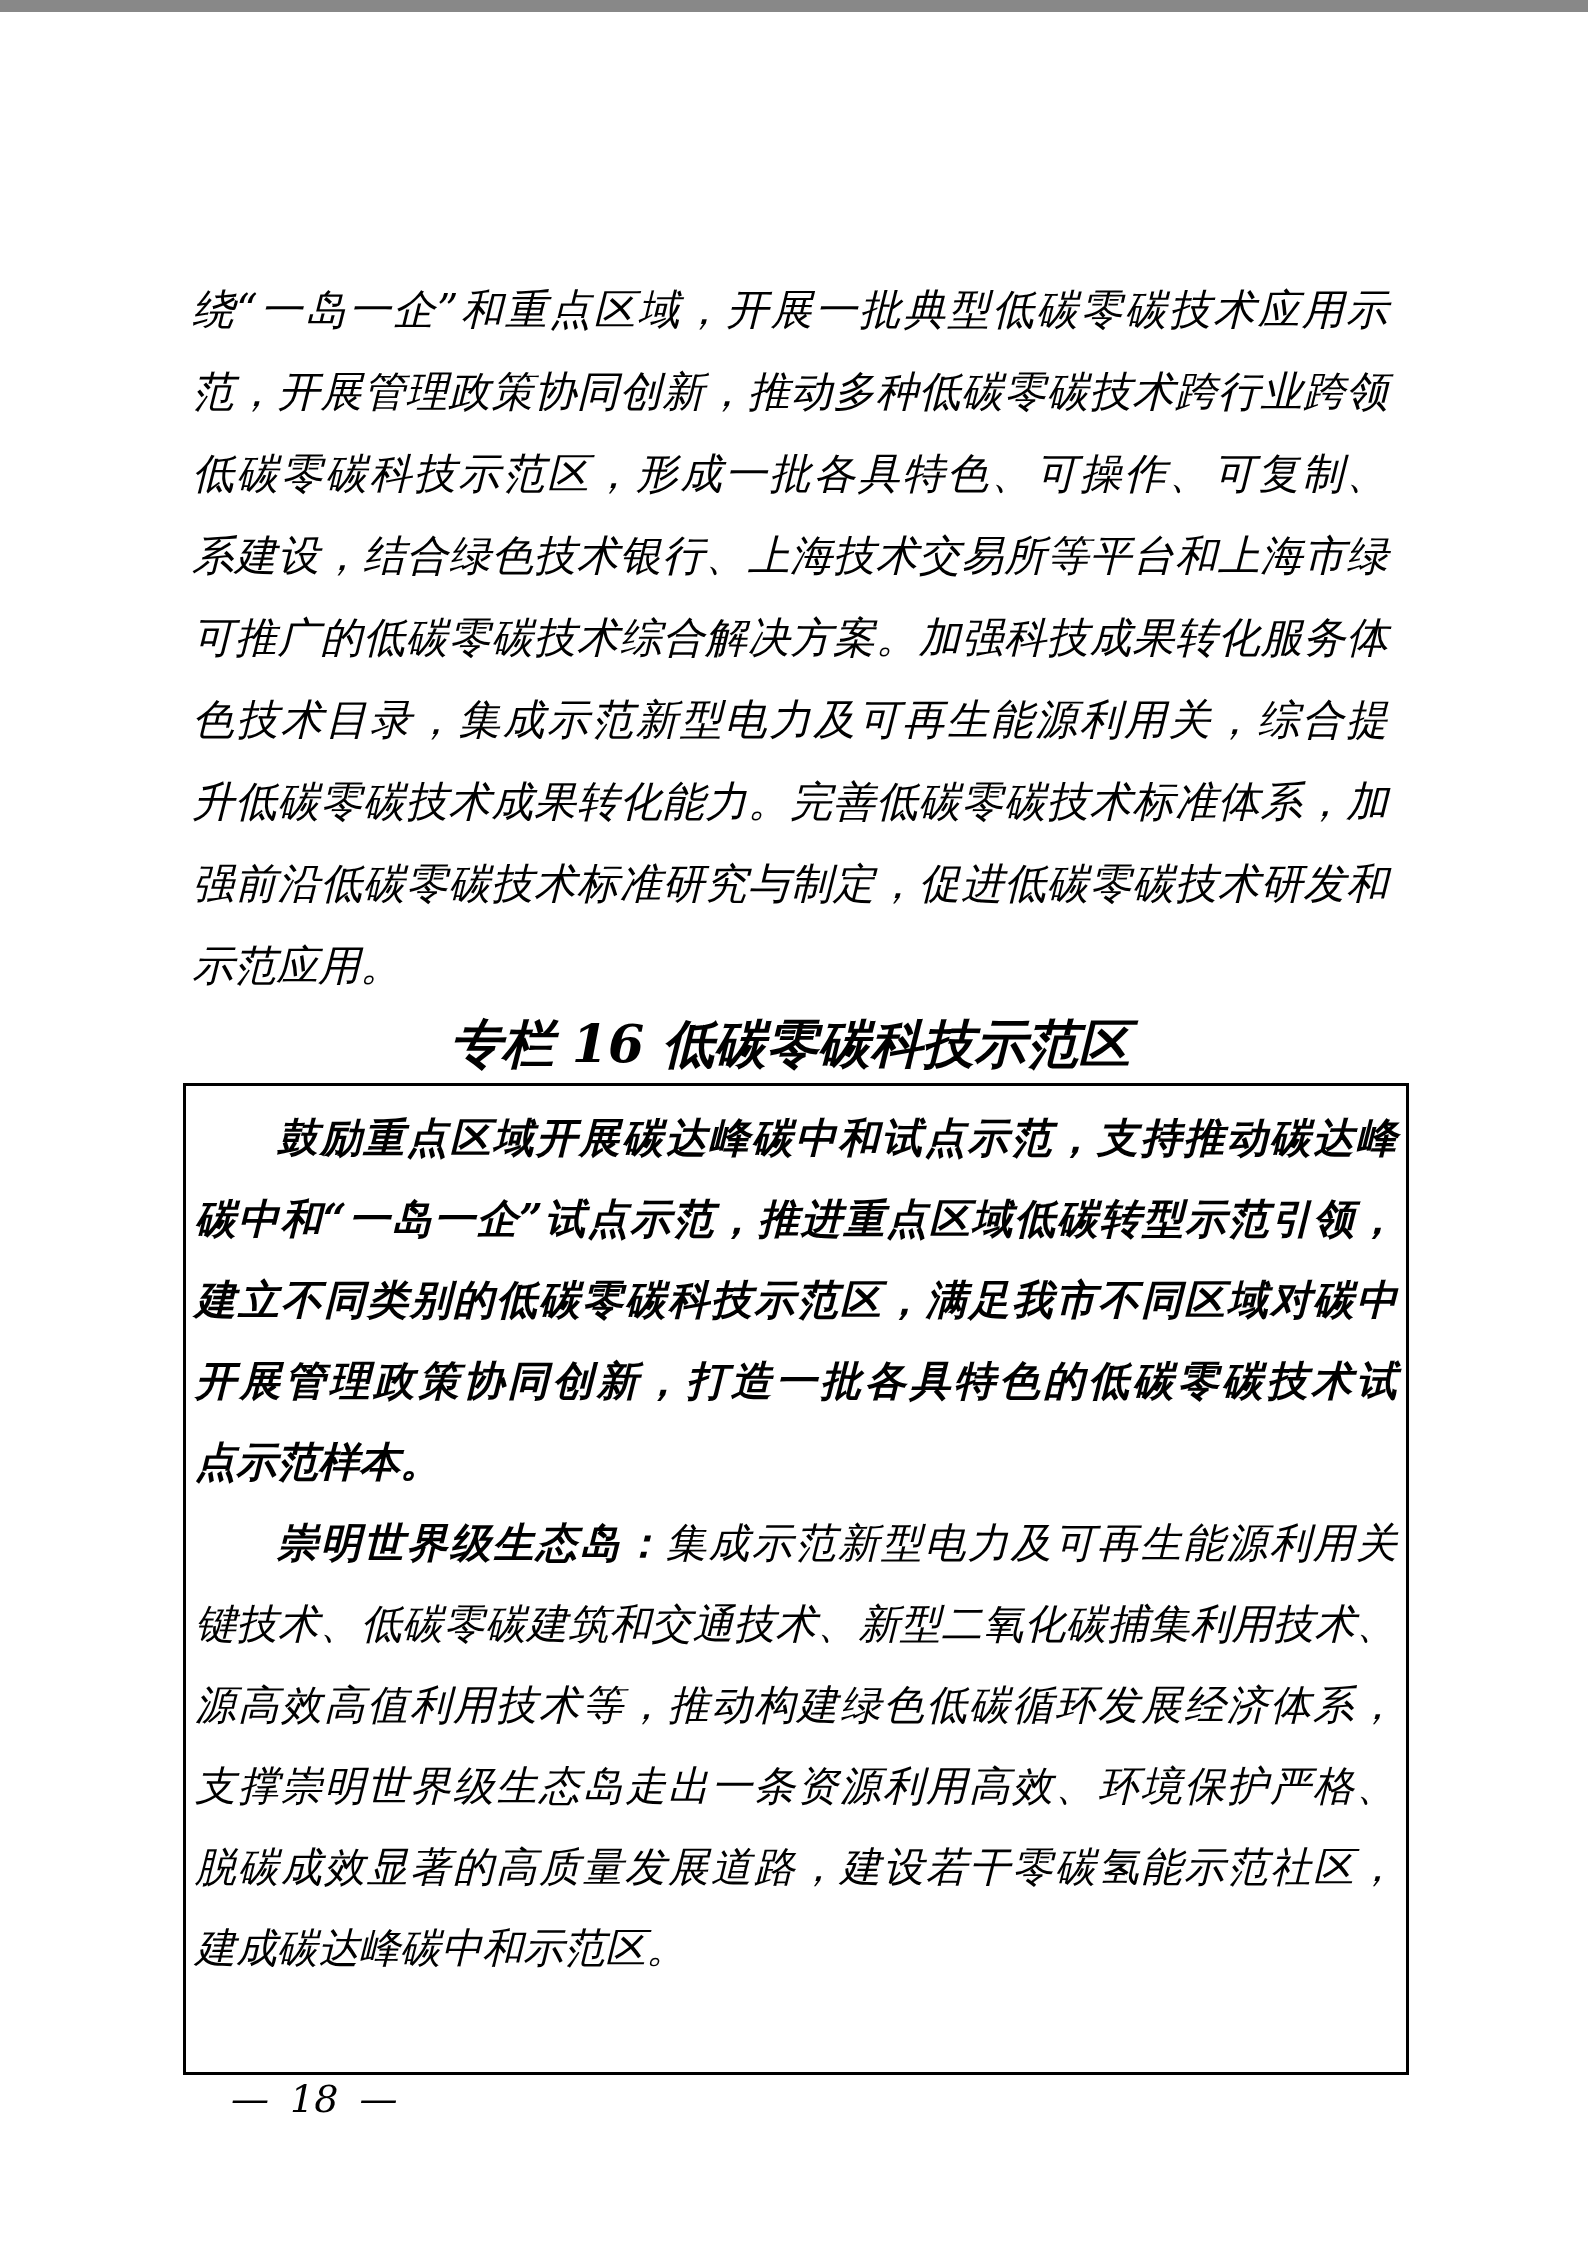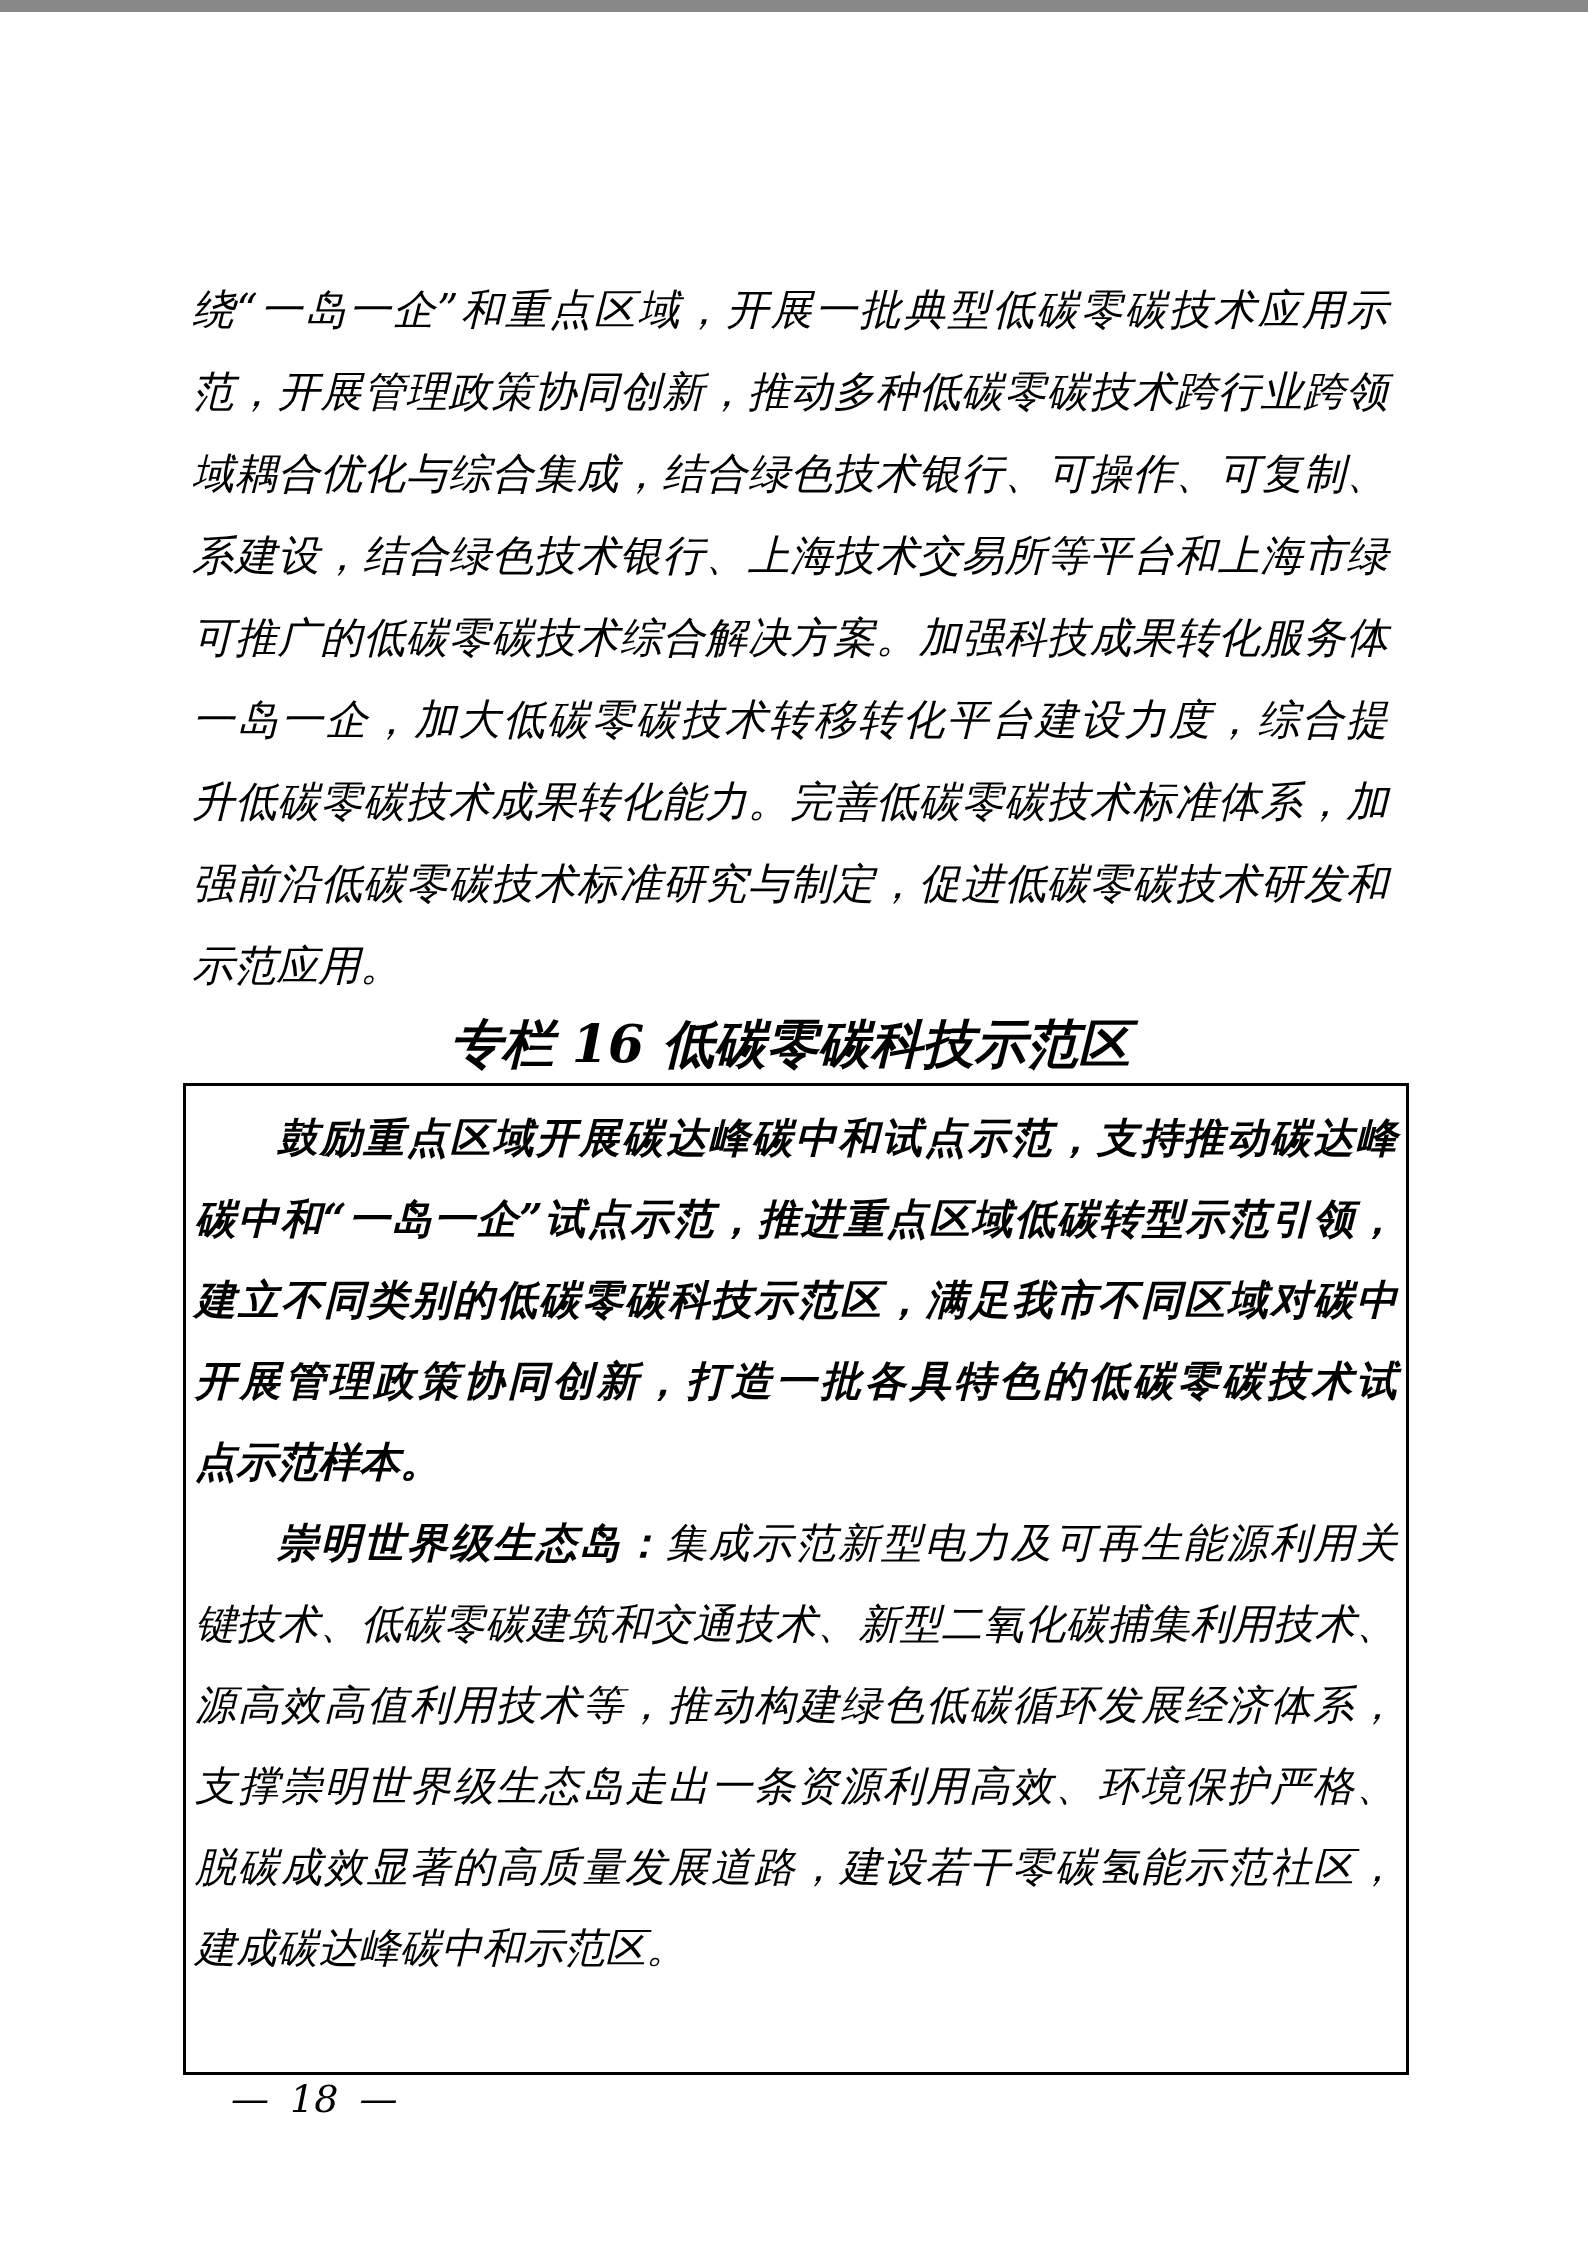--- a/index.html
+++ b/index.html
@@ -83,24 +83,24 @@
   }
 </style>
 </head>
 <body>
 
 <div class="page">
 
   <div class="body-text">
       <div class="line">绕“一岛一企”和重点区域，开展一批典型低碳零碳技术应用示</div>
       <div class="line">范，开展管理政策协同创新，推动多种低碳零碳技术跨行业跨领</div>
-      <div class="line">域耦合优化与综合集成，结合绿色技术银行、可操作、可复制、</div>
+      <div class="line">低碳零碳科技示范区，形成一批各具特色、可操作、可复制、</div>
       <div class="line">系建设，结合绿色技术银行、上海技术交易所等平台和上海市绿</div>
       <div class="line">可推广的低碳零碳技术综合解决方案。加强科技成果转化服务体</div>
-      <div class="line">一岛一企，加大低碳零碳技术转移转化平台建设力度，综合提</div>
+      <div class="line">色技术目录，集成示范新型电力及可再生能源利用关，综合提</div>
       <div class="line">升低碳零碳技术成果转化能力。完善低碳零碳技术标准体系，加</div>
       <div class="line">强前沿低碳零碳技术标准研究与制定，促进低碳零碳技术研发和</div>
       <div class="line">示范应用。</div>
     </div>
 
   <div class="box-heading">专栏 16  低碳零碳科技示范区</div>
 
   <div class="column-box">
 
     <div class="para1">

